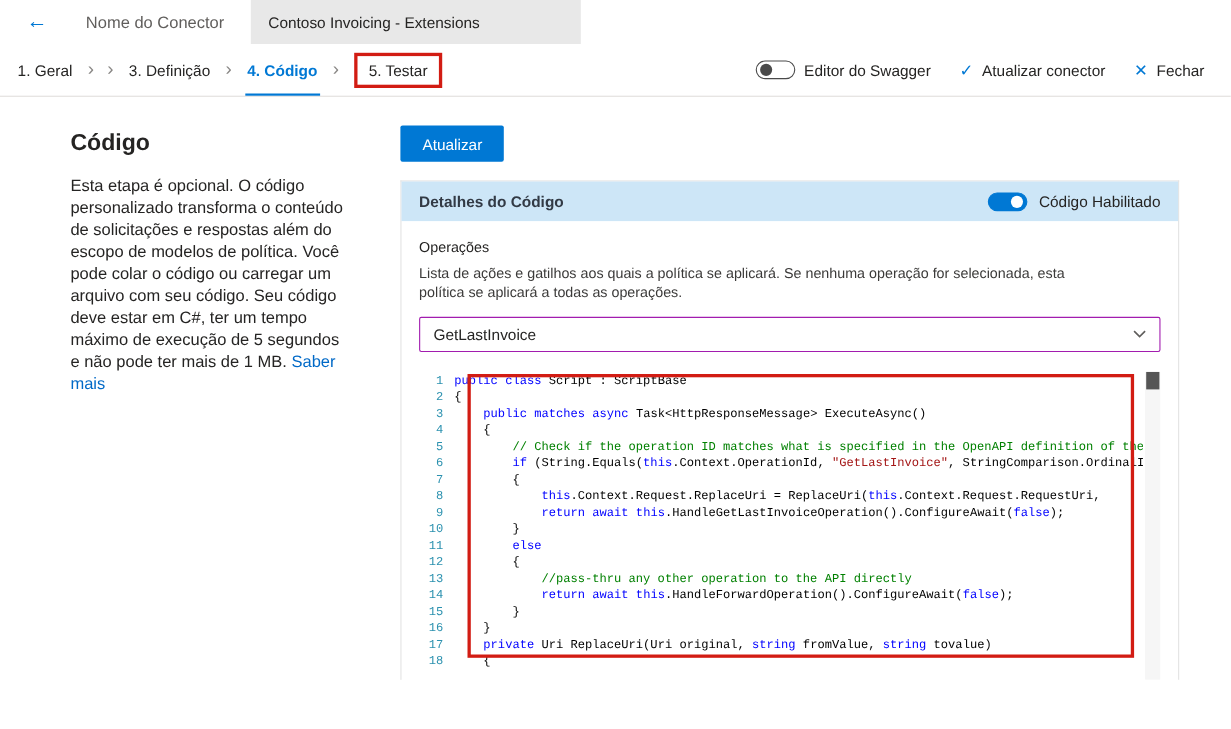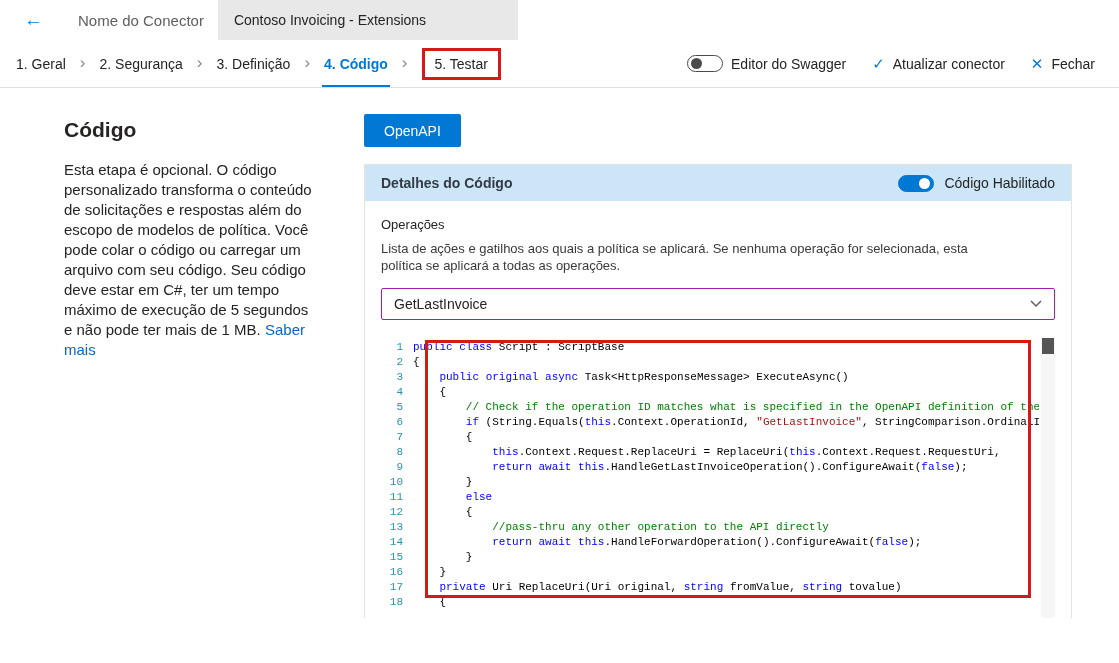--- a/index.html
+++ b/index.html
@@ -9,21 +9,21 @@
     width: 1119px; height: 663px;
     background: #fff;
     font-family: "Liberation Sans", sans-serif;
     color: #252423;
     overflow: hidden;
   }
   
   .topbar { display:flex; align-items:center; height:40px; padding-left:24px; }
   .back-btn { width:32px; text-align:left; font-size:19px; color:#0078d4; cursor:pointer; background:none; border:none; font-family:inherit; }
   .connector-name { color:#605e5c; font-size:15px; margin-left:22px; }
-  .connector-tab { margin-left:14px; height:40px; min-width:300px; display:flex; align-items:center; padding:0 16px; background:#e8e8e8; font-size:14px; color:#252423; cursor:pointer; }
+  .connector-tab { margin-left:24px; height:40px; min-width:300px; display:flex; align-items:center; padding:0 16px; background:#e8e8e8; font-size:14px; color:#252423; cursor:pointer; }
   
   .stepbar { display:flex; align-items:center; height:48px; padding:0 24px 0 14px; border-bottom:1px solid #e1dfdd;gap:48px; }
   .steps { display:flex; align-items:center; gap:12px; height:100%; }
   .step { display:flex; align-items:center; height:100%; font-size:14px; color:#252423; cursor:pointer; padding:0 2px; }
   .step.active { color:#0078d4; font-weight:bold; border-bottom:2px solid #0078d4; padding-top:2px; }
   .step.boxed { height:auto; border:3px solid #d21c13; padding:5px 10px; margin-left:2px; }
   .sep { color:#8a8886; font-size:17px; line-height:1; padding-bottom:2px; }
   .nav-actions { margin-left:auto; display:flex; align-items:center; gap:26px; }
   .action { display:flex; align-items:center; gap:8px; font-size:14px; color:#252423; cursor:pointer; background:none; border:none; font-family:inherit; }
   .action .glyph { color:#0078d4; font-size:15px; }
@@ -72,21 +72,20 @@
   <div class="topbar">
     <button class="back-btn">←</button>
     <span class="connector-name">Nome do Conector</span>
     <div class="connector-tab">Contoso Invoicing - Extensions</div>
   </div>
 
   <div class="stepbar">
     <div class="steps">
       <span class="step">1. Geral</span>
       <span class="sep">›</span>
-      <span class="step">2. Segurança</span>
       <span class="sep">›</span>
       <span class="step">3. Definição</span>
       <span class="sep">›</span>
       <span class="step active">4. Código</span>
       <span class="sep">›</span>
       <span class="step boxed">5. Testar</span>
     </div>
     <div class="nav-actions">
       <span class="action">
         <span class="toggle">
@@ -109,21 +108,21 @@
 
     <aside class="side-panel">
       <h2>Código</h2>
       <p>
         <span>Esta etapa é opcional. O código personalizado transforma o conteúdo de solicitações e respostas além do escopo de modelos de política. Você pode colar o código ou carregar um arquivo com seu código. Seu código deve estar em C#, ter um tempo máximo de execução de 5 segundos e não pode ter mais de 1 MB.</span>
         <a>Saber mais</a>
       </p>
     </aside>
 
     <main class="main-col">
-      <button class="upload-btn">OpenAPI</button>
+      <button class="upload-btn">Atualizar</button>
 
       <div class="panel">
         <div class="details-bar">
           <span class="title">Detalhes do Código</span>
           <span class="right">
             <span class="toggle on">
                 <span class="knob"></span>
               </span>
             <span>Código Habilitado</span>
           </span>
@@ -137,21 +136,21 @@
             <svg width="12" height="8" viewBox="0 0 12 8">
                 <path d="M1 1 L6 6 L11 1" stroke="#605e5c" fill="none" stroke-width="1.5"></path>
               </svg>
           </div>
         </div>
 
         <div class="editor">
           <div class="code-scroll">
               <div class="code-line"><span class="ln">1</span><span class="lc"><span class="tok-k">public</span><span class="tok-p"> </span><span class="tok-k">class</span><span class="tok-p"> Script : ScriptBase</span></span></div>
               <div class="code-line"><span class="ln">2</span><span class="lc"><span class="tok-p">{</span></span></div>
-              <div class="code-line"><span class="ln">3</span><span class="lc"><span class="tok-p">    </span><span class="tok-k">public</span><span class="tok-p"> </span><span class="tok-k">original</span><span class="tok-p"> </span><span class="tok-k">async</span><span class="tok-p"> Task&lt;HttpResponseMessage&gt; ExecuteAsync()</span></span></div>
+              <div class="code-line"><span class="ln">3</span><span class="lc"><span class="tok-p">    </span><span class="tok-k">public</span><span class="tok-p"> </span><span class="tok-k">matches</span><span class="tok-p"> </span><span class="tok-k">async</span><span class="tok-p"> Task&lt;HttpResponseMessage&gt; ExecuteAsync()</span></span></div>
               <div class="code-line"><span class="ln">4</span><span class="lc"><span class="tok-p">    {</span></span></div>
               <div class="code-line"><span class="ln">5</span><span class="lc"><span class="tok-p">        </span><span class="tok-c">// Check if the operation ID matches what is specified in the OpenAPI definition of the c</span></span></div>
               <div class="code-line"><span class="ln">6</span><span class="lc"><span class="tok-p">        </span><span class="tok-k">if</span><span class="tok-p"> (String.Equals(</span><span class="tok-k">this</span><span class="tok-p">.Context.OperationId, </span><span class="tok-s">"GetLastInvoice"</span><span class="tok-p">, StringComparison.OrdinalIgn</span></span></div>
               <div class="code-line"><span class="ln">7</span><span class="lc"><span class="tok-p">        {</span></span></div>
               <div class="code-line"><span class="ln">8</span><span class="lc"><span class="tok-p">            </span><span class="tok-k">this</span><span class="tok-p">.Context.Request.ReplaceUri = ReplaceUri(</span><span class="tok-k">this</span><span class="tok-p">.Context.Request.RequestUri, </span></span></div>
               <div class="code-line"><span class="ln">9</span><span class="lc"><span class="tok-p">            </span><span class="tok-k">return</span><span class="tok-p"> </span><span class="tok-k">await</span><span class="tok-p"> </span><span class="tok-k">this</span><span class="tok-p">.HandleGetLastInvoiceOperation().ConfigureAwait(</span><span class="tok-k">false</span><span class="tok-p">);</span></span></div>
               <div class="code-line"><span class="ln">10</span><span class="lc"><span class="tok-p">        }</span></span></div>
               <div class="code-line"><span class="ln">11</span><span class="lc"><span class="tok-p">        </span><span class="tok-k">else</span></span></div>
               <div class="code-line"><span class="ln">12</span><span class="lc"><span class="tok-p">        {</span></span></div>
               <div class="code-line"><span class="ln">13</span><span class="lc"><span class="tok-p">            </span><span class="tok-c">//pass-thru any other operation to the API directly</span></span></div>

